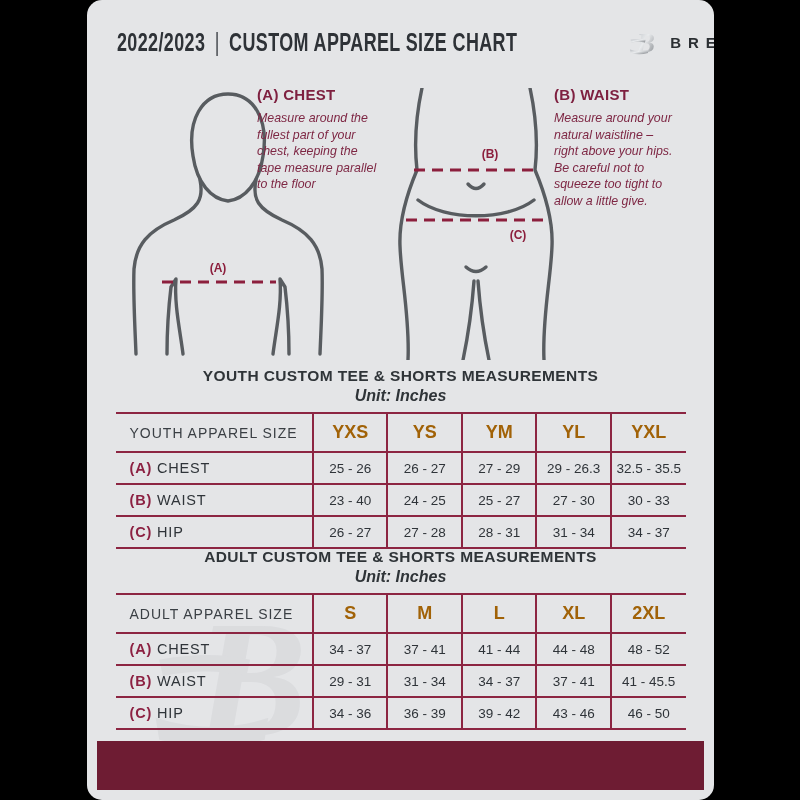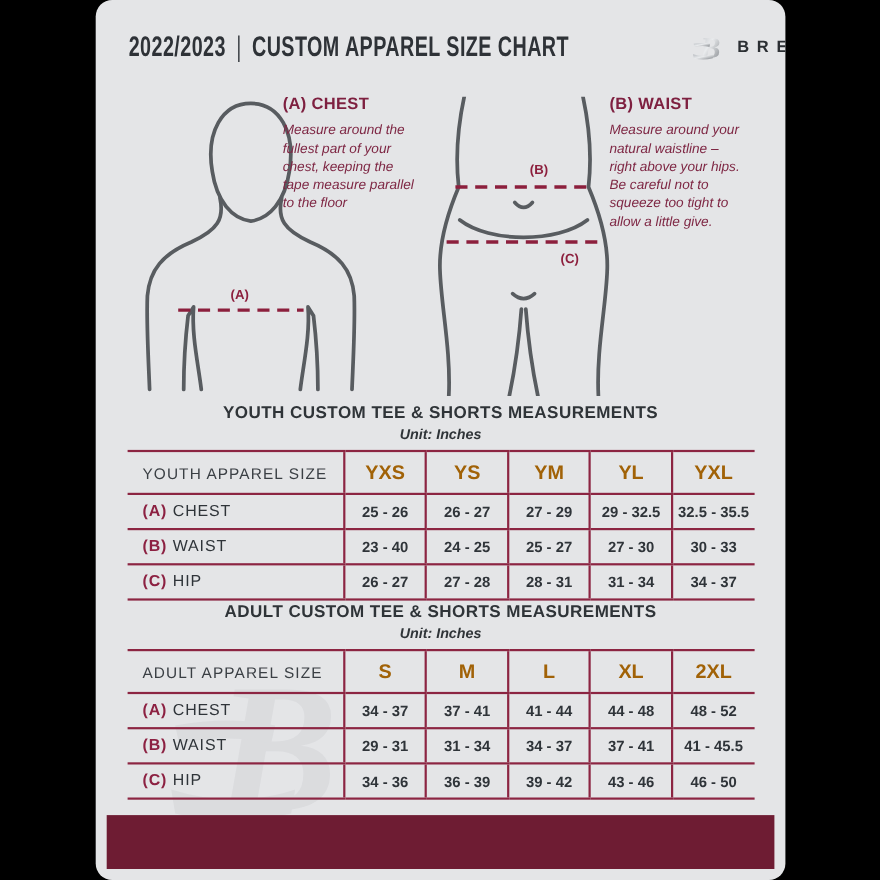--- a/index.html
+++ b/index.html
@@ -28,26 +28,26 @@
   .guide-block{position:absolute;}
   .guide-heading{font-size:15px;font-weight:800;color:#7e2040;letter-spacing:.3px;}
   .guide-text{margin-top:7px;font-size:12.4px;font-style:italic;font-weight:500;
     color:#7e2744;line-height:1.34;white-space:pre-line;}
   .outline{fill:none;stroke:#585c60;stroke-width:3.4;stroke-linecap:round;stroke-linejoin:round;}
   .dash{fill:none;stroke:#8c1f3d;stroke-width:3;stroke-dasharray:11 7;}
   .marker{fill:#8c1f3d;font-weight:800;font-size:12px;font-family:"Liberation Sans",sans-serif;}
   
   .section{position:absolute;left:0;width:627px;z-index:2;}
   .section-title{text-align:center;font-size:15.5px;font-weight:700;color:#2f3438;letter-spacing:.4px;}
-  .section-unit{text-align:center;font-size:13px;font-style:italic;font-weight:600;color:#2f3438;margin-top:2px;}
+  .section-unit{text-align:center;font-size:16px;font-style:italic;font-weight:600;color:#2f3438;margin-top:2px;}
   table.size{width:570px;margin:7px auto 0;border-collapse:collapse;table-layout:fixed;}
   table.size th,table.size td{padding:0;text-align:center;vertical-align:middle;}
   table.size thead th{height:37px;font-size:18px;font-weight:700;color:#a16207;
     border-top:2px solid #8c2542;border-bottom:2px solid #8c2542;}
-  table.size tbody td{height:30px;font-size:13.5px;font-weight:700;color:#2f3439;
+  table.size tbody td{height:30px;font-size:13.5px;font-weight:400;color:#2f3439;
     border-bottom:2px solid #8c2542;}
   table.size .lbl{width:32%;text-align:left;padding-left:14px;font-weight:400;letter-spacing:1px;
     font-size:14px;color:#3a3f44;}
   table.size td.lbl{font-size:14.5px;letter-spacing:.8px;color:#2f3439;}
   table.size .vsep{border-left:2px solid #8c2542;}
   .rowkey{font-weight:800;color:#8c2142;margin-right:5px;}
   
   .watermark{position:absolute;left:52px;top:576px;z-index:1;opacity:.55;}
   .footer-bar{position:absolute;left:10px;top:741px;width:607px;height:49px;
     background:#6e1c33;z-index:4;}
@@ -144,21 +144,21 @@
           <th class="vsep">YL</th>
           <th class="vsep">YXL</th>
         </tr>
       </thead>
       <tbody>
         <tr>
           <td class="lbl"><span class="rowkey">(A)</span><span>CHEST</span></td>
           <td class="vsep">25 - 26</td>
           <td class="vsep">26 - 27</td>
           <td class="vsep">27 - 29</td>
-          <td class="vsep">29 - 32.5</td>
+          <td class="vsep">29 - 26.3</td>
           <td class="vsep">32.5 - 35.5</td>
         </tr>
         <tr>
           <td class="lbl"><span class="rowkey">(B)</span><span>WAIST</span></td>
           <td class="vsep">23 - 40</td>
           <td class="vsep">24 - 25</td>
           <td class="vsep">25 - 27</td>
           <td class="vsep">27 - 30</td>
           <td class="vsep">30 - 33</td>
         </tr>

